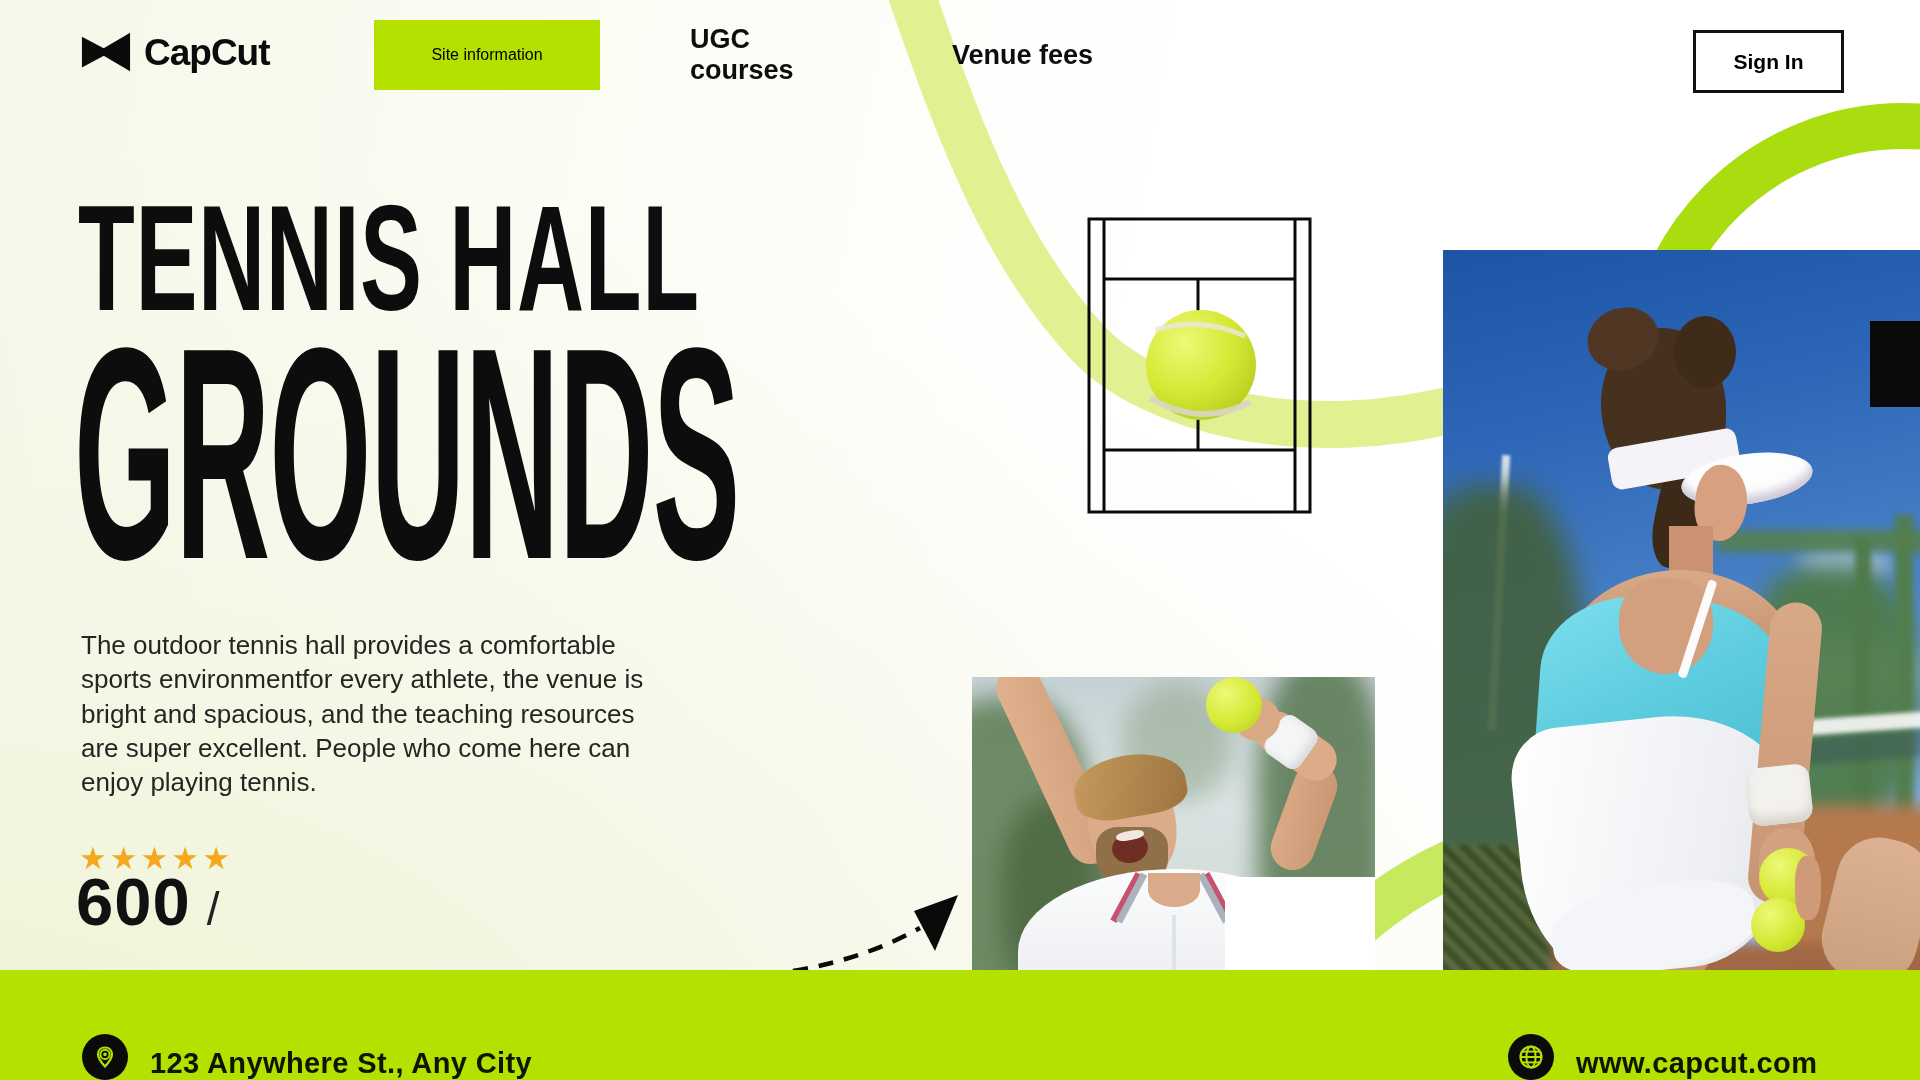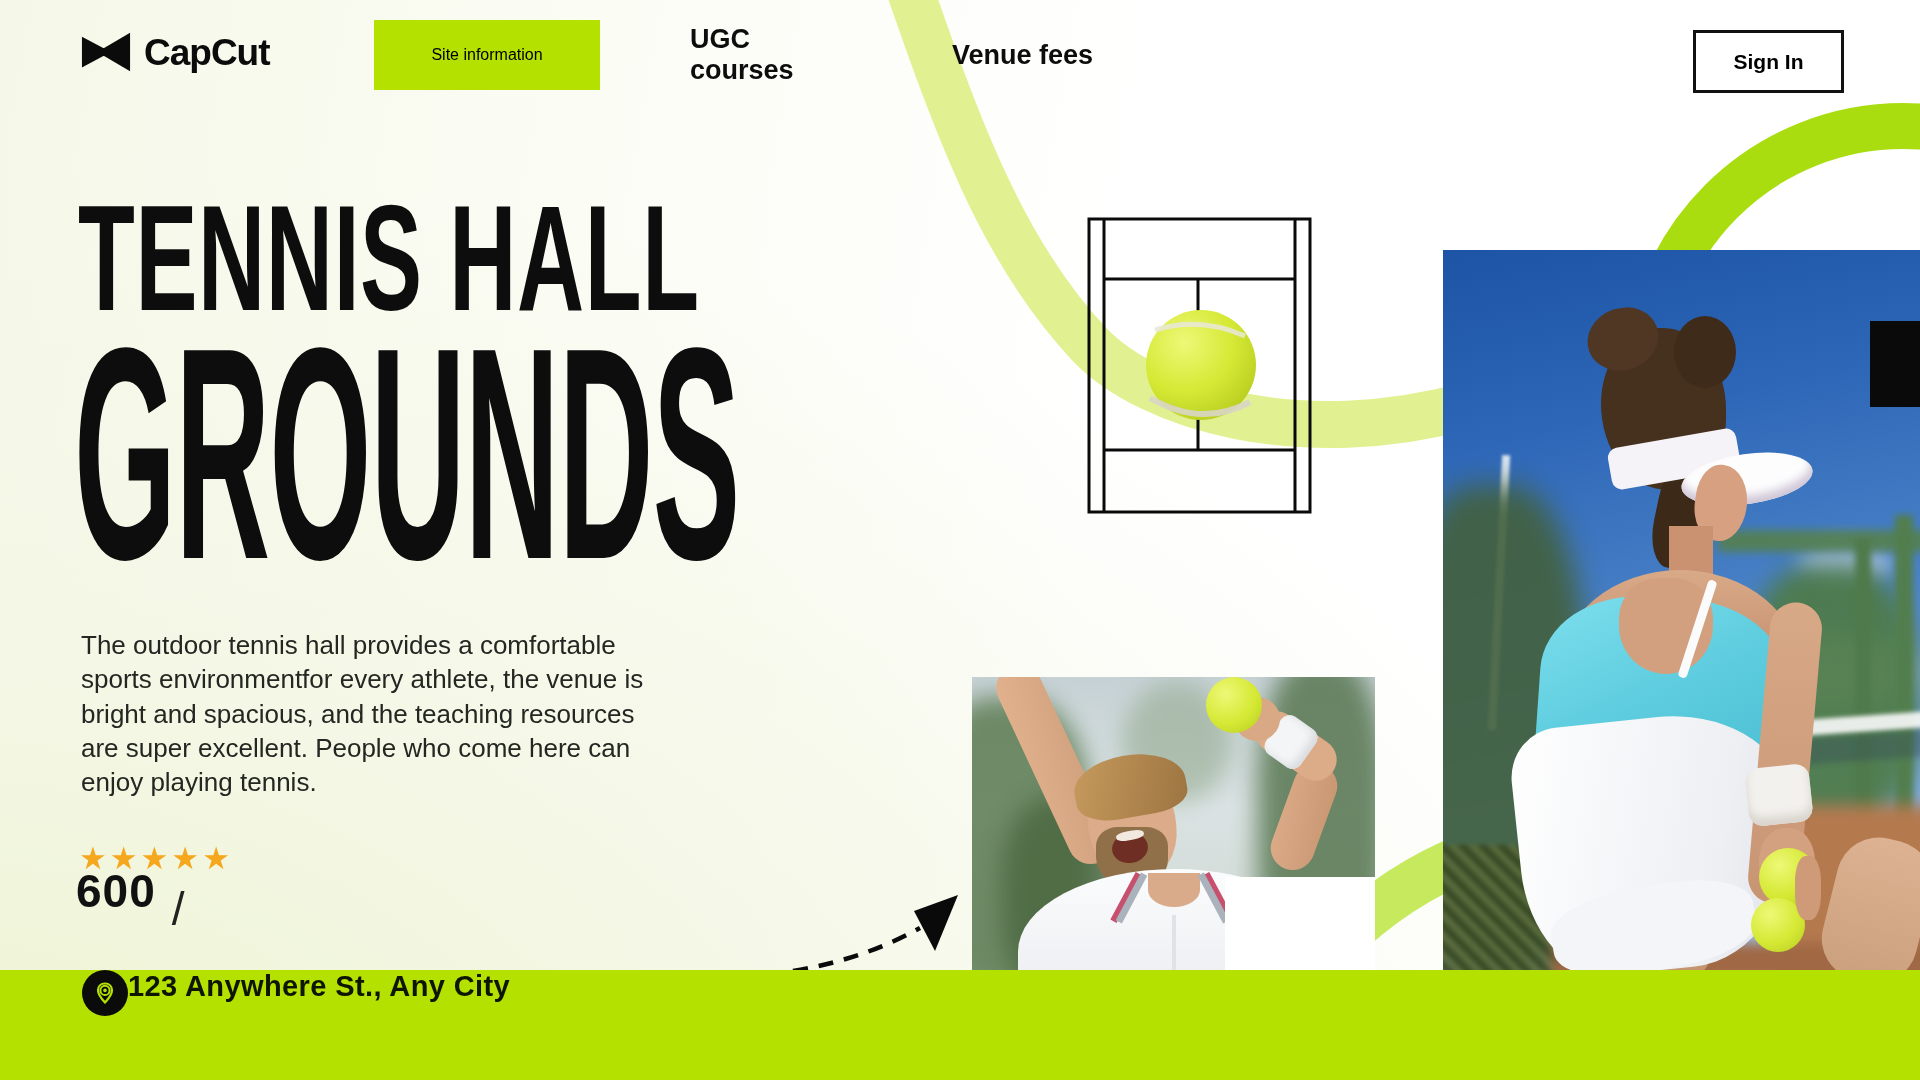--- a/index.html
+++ b/index.html
@@ -26,21 +26,21 @@
     font-size:21px;font-weight:bold;color:#000000;cursor:pointer;z-index:9;}
   
   .hero{z-index:7;}
   .h1a{left:78px;top:183px;font-size:150px;font-weight:bold;color:#0d0d0d;
     line-height:1;letter-spacing:1px;transform:scaleX(.62);transform-origin:0 0;white-space:nowrap;}
   .h1b{left:74px;top:303px;font-size:302px;font-weight:bold;color:#0d0d0d;
     line-height:1;letter-spacing:-2px;transform:scaleX(.435);transform-origin:0 0;white-space:nowrap;}
   .desc{left:81px;top:628px;width:590px;font-size:26px;line-height:1.32;color:#242622;}
   .stars{left:79px;top:840px;font-size:31px;color:#f5a81e;letter-spacing:3px;}
   .score-row{left:76px;top:868px;display:flex;align-items:flex-start;}
-  .score{font-size:46px;font-weight:bold;color:#111;line-height:1;letter-spacing:1px;}
+  .score{font-size:67px;font-weight:bold;color:#111;line-height:1;letter-spacing:1px;}
   .slash{font-size:46px;font-weight:400;color:#222;margin:14px 0 0 16px;}
   .score-label{left:256px;top:872px;font-size:23px;font-weight:bold;color:#0f0f0f;
     line-height:1.35;letter-spacing:.6px;}
   
   .photo{overflow:hidden;z-index:4;}
   .photo *{position:absolute;}
   .photo-man{left:972px;top:677px;width:403px;height:293px;
     background:linear-gradient(180deg,#c6d1d5 0%,#dae3e3 45%,#ccd6ce 100%);}
   .blur{filter:blur(12px);}
   .mn-tree-l{left:-50px;top:20px;width:170px;height:300px;background:#5d7c52;opacity:.85;border-radius:40%;}
@@ -116,21 +116,21 @@
     background:linear-gradient(105deg,#ffffff,#edeff3 70%,#dfe2e8);
     border-radius:18% 45% 40% 30% / 20% 35% 55% 45%;}
   .w-skirt2{left:108px;top:636px;width:205px;height:84px;background:#f4f5f8;border-radius:40%;transform:rotate(-10deg);}
   .w-hand{left:316px;top:578px;width:56px;height:74px;background:#d3a080;border-radius:45%;}
   .w-ball1{left:316px;top:598px;width:58px;height:58px;}
   .w-ball2{left:308px;top:648px;width:54px;height:54px;}
   .w-fingers{left:352px;top:606px;width:26px;height:64px;background:#cf9a78;border-radius:40%;}
   .black-square{left:1870px;top:321px;width:50px;height:86px;background:#0a0a0a;z-index:6;}
   
   .footer{left:0;top:970px;width:1920px;height:110px;background:#b4e100;z-index:10;}
-  .f-item{position:absolute;display:flex;align-items:flex-start;top:0;height:110px;}
+  .f-item{position:absolute;display:flex;align-items:flex-end;gap:22px;top:0;height:110px;}
   .f-item .txt{font-size:29px;font-weight:bold;color:#0e1500;letter-spacing:.4px;}
   .f-addr{left:82px;}
   .f-phone{left:867px;}
   .f-phone .txt{letter-spacing:1.5px;}
   .f-web{left:1508px;}
   .f-badge{width:46px;height:46px;border-radius:50%;background:#0b0b0b;display:flex;align-items:center;justify-content:center;flex:0 0 auto;}
 </style>
 </head>
 <body>
 
@@ -267,15 +267,27 @@
     <div class="f-item f-addr">
       <span class="f-badge">
         <svg width="28" height="28" viewBox="0 0 28 28">
           <path d="M14 4.5 c4.3 0 7 3 7 6.8 0 4.8 -7 12.2 -7 12.2 s-7 -7.4 -7 -12.2 c0 -3.8 2.7 -6.8 7 -6.8 z" fill="none" stroke="#b4e100" stroke-width="2.2"></path>
           <circle cx="14" cy="11.4" r="4.6" fill="none" stroke="#b4e100" stroke-width="2"></circle>
           <circle cx="14" cy="11.4" r="1.8" fill="#b4e100"></circle>
         </svg>
       </span>
       <span class="txt">123 Anywhere St., Any City</span>
     </div>
+    <div class="f-item f-web">
+      <span class="f-badge">
+        <svg width="28" height="28" viewBox="0 0 28 28">
+          <circle cx="14" cy="14" r="10.5" fill="none" stroke="#b4e100" stroke-width="2.2"></circle>
+          <ellipse cx="14" cy="14" rx="4.6" ry="10.5" fill="none" stroke="#b4e100" stroke-width="2"></ellipse>
+          <line x1="3.5" y1="14" x2="24.5" y2="14" stroke="#b4e100" stroke-width="2"></line>
+          <line x1="5" y1="8.6" x2="23" y2="8.6" stroke="#b4e100" stroke-width="2"></line>
+          <line x1="5" y1="19.4" x2="23" y2="19.4" stroke="#b4e100" stroke-width="2"></line>
+        </svg>
+      </span>
+      <span class="txt">www.capcut.com</span>
+    </div>
   </div>
 
 </div>
 
 </body></html>

